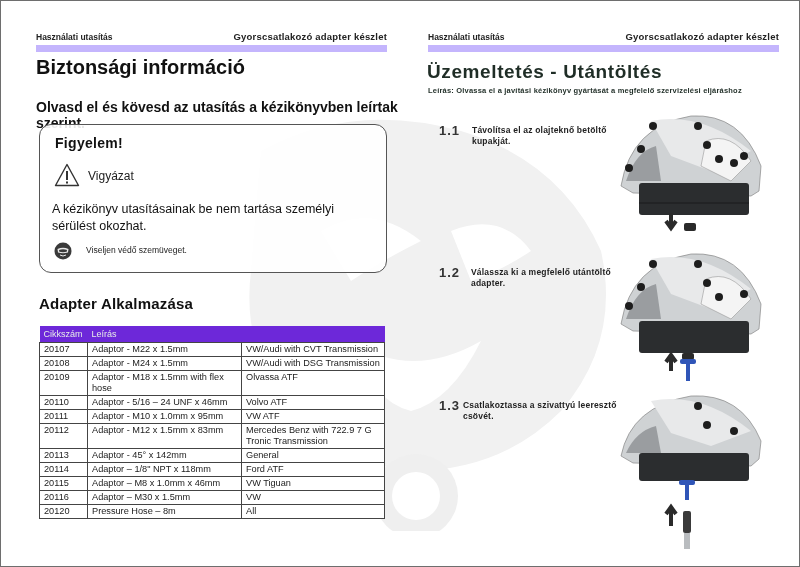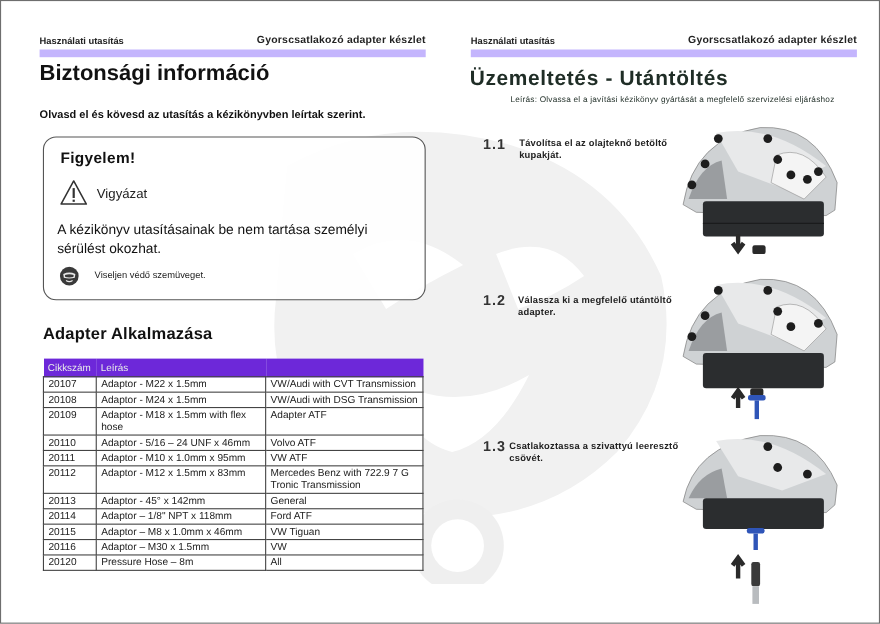--- a/index.html
+++ b/index.html
@@ -30,21 +30,21 @@
   .right .running-head { left: 27px; width: 351px; }
   .running-head .rh-left { position: absolute; left: 0; top: 3px; }
   .running-head .rh-right { position: absolute; right: 0; top: 2px; font-size: 9.5px; letter-spacing: 0.2px; }
 
   .title-left {
     position: absolute; left: 35px; top: 55px; margin: 0;
     font-size: 20px; font-weight: bold; color: #111;
   }
   .intro-left {
     position: absolute; left: 35px; top: 98px;
-    font-size: 10px; font-weight: bold; color: #111;
+    font-size: 14px; font-weight: bold; color: #111;
   }
 
   .warn-box {
     position: absolute; left: 38px; top: 123px; width: 346px; height: 147px;
     border: 1.4px solid #555; border-radius: 12px; background: rgba(255,255,255,0.9);
     z-index: 2;
   }
   .warn-title { position: absolute; left: 15px; top: 10px; font-size: 14px; font-weight: 900; color: #111; letter-spacing: 0.3px; }
   .warn-icon { position: absolute; left: 14px; top: 38px; width: 26px; height: 24px; }
   .warn-caution { position: absolute; left: 48px; top: 44px; font-size: 12px; color: #222; }
@@ -74,21 +74,21 @@
   table.adapters td.col-desc { width: 145px; }
   table.adapters tr.single td { height: 11px; }
 
   
   .title-right {
     position: absolute; left: 26px; top: 60px; margin: 0;
     font-size: 19px; font-weight: 900; color: #1f2d26; letter-spacing: 0.6px;
   }
   .intro-right {
     position: absolute; left: 27px; top: 85px;
-    font-size: 7.5px; font-weight: normal; color: #1f2d26; letter-spacing: 0.2px; margin-left: 36px;
+    font-size: 7.5px; font-weight: bold; color: #1f2d26; letter-spacing: 0.2px;
   }
   .step-num { position: absolute; font-size: 13px; font-weight: 900; color: #333; letter-spacing: 1px; margin-left: 10px; }
   .step-text { position: absolute; font-size: 8.5px; font-weight: 900; color: #222; line-height: 11px; letter-spacing: 0.2px; width: 140px; }
 
   .illus { position: absolute; z-index: 2; }
 </style>
 </head>
 <body>
 
 <div class="spread">
@@ -153,21 +153,21 @@
           <td>VW/Audi with CVT Transmission</td>
         </tr>
         <tr class="single">
           <td class="col-code">20108</td>
           <td class="col-desc">Adaptor - M24 x 1.5mm</td>
           <td>VW/Audi with DSG Transmission</td>
         </tr>
         <tr>
           <td class="col-code">20109</td>
           <td class="col-desc">Adaptor - M18 x 1.5mm with flex hose</td>
-          <td>Adapter ATF</td>
+          <td>Olvassa ATF</td>
         </tr>
         <tr class="single">
           <td class="col-code">20110</td>
           <td class="col-desc">Adaptor - 5/16 – 24 UNF x 46mm</td>
           <td>Volvo ATF</td>
         </tr>
         <tr class="single">
           <td class="col-code">20111</td>
           <td class="col-desc">Adaptor - M10 x 1.0mm x 95mm</td>
           <td>VW ATF</td>

